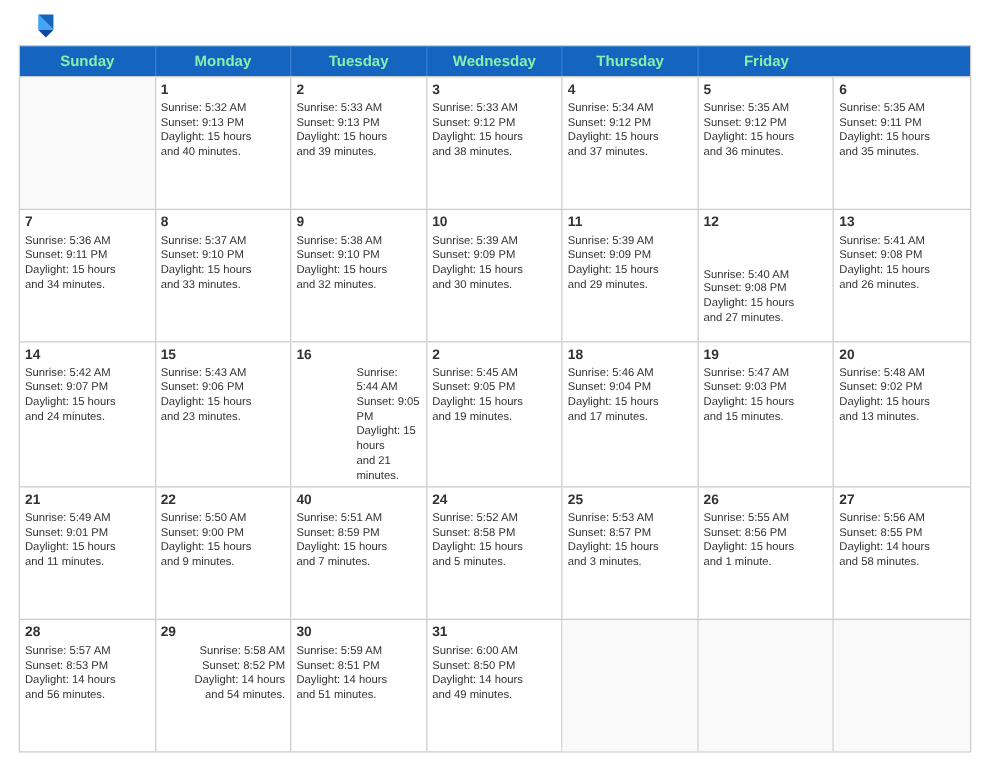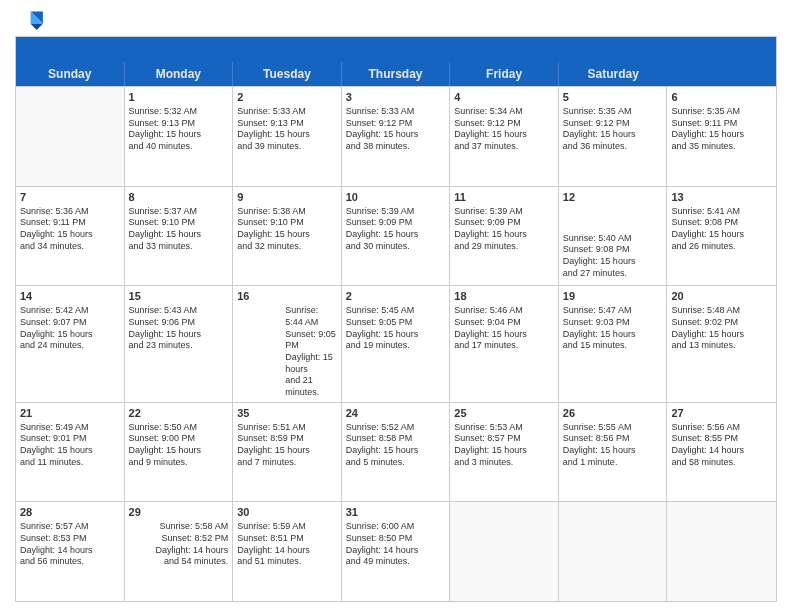--- a/index.html
+++ b/index.html
@@ -66,27 +66,26 @@
       display: flex;
       flex-direction: column;
       border: 1px solid #ccc;
     }
     .cal-header {
       display: grid;
       grid-template-columns: repeat(7, 1fr);
       background: #1565c0;
     }
     .cal-header-cell {
-      color: #e5e5e5;
+      color: #86efac;
       font-size: 12px;
       font-weight: bold;
       text-align: center;
       padding: 5px 2px;
       border-right: 1px solid #3a7fd4;
-      margin-top: 25px;
     }
     .cal-header-cell:last-child { border-right: none; }
     .cal-body {
       flex: 1;
       display: flex;
       flex-direction: column;
     }
     .cal-row {
       flex: 1;
       display: grid;
@@ -135,23 +134,23 @@
       <div class="month-year"></div>
       <div class="location"></div>
     </div>
   </div>
 
   <div class="calendar">
     <div class="cal-header">
     <div class="cal-header-cell">Sunday</div>
         <div class="cal-header-cell">Monday</div>
         <div class="cal-header-cell">Tuesday</div>
+        <div class="cal-header-cell">Wednesday</div>
         <div class="cal-header-cell">Thursday</div>
         <div class="cal-header-cell">Friday</div>
-        <div class="cal-header-cell">Saturday</div>
       </div>
     <div class="cal-body">
     <div class="cal-row">
           <div class="cal-cell empty"></div>
           <div class="cal-cell">
             <span class="day-num">1</span>
             <div class="cell-text" style="white-space: pre-line;">Sunrise: 5:32 AM
 Sunset: 9:13 PM
 Daylight: 15 hours
 and 40 minutes.</div>
@@ -303,21 +302,21 @@
 and 11 minutes.</div>
           </div>
           <div class="cal-cell">
             <span class="day-num">22</span>
             <div class="cell-text" style="white-space: pre-line;">Sunrise: 5:50 AM
 Sunset: 9:00 PM
 Daylight: 15 hours
 and 9 minutes.</div>
           </div>
           <div class="cal-cell">
-            <span class="day-num">35</span>
+            <span class="day-num">40</span>
             <div class="cell-text" style="white-space: pre-line;">Sunrise: 5:51 AM
 Sunset: 8:59 PM
 Daylight: 15 hours
 and 7 minutes.</div>
           </div>
           <div class="cal-cell">
             <span class="day-num">24</span>
             <div class="cell-text" style="white-space: pre-line;">Sunrise: 5:52 AM
 Sunset: 8:58 PM
 Daylight: 15 hours

